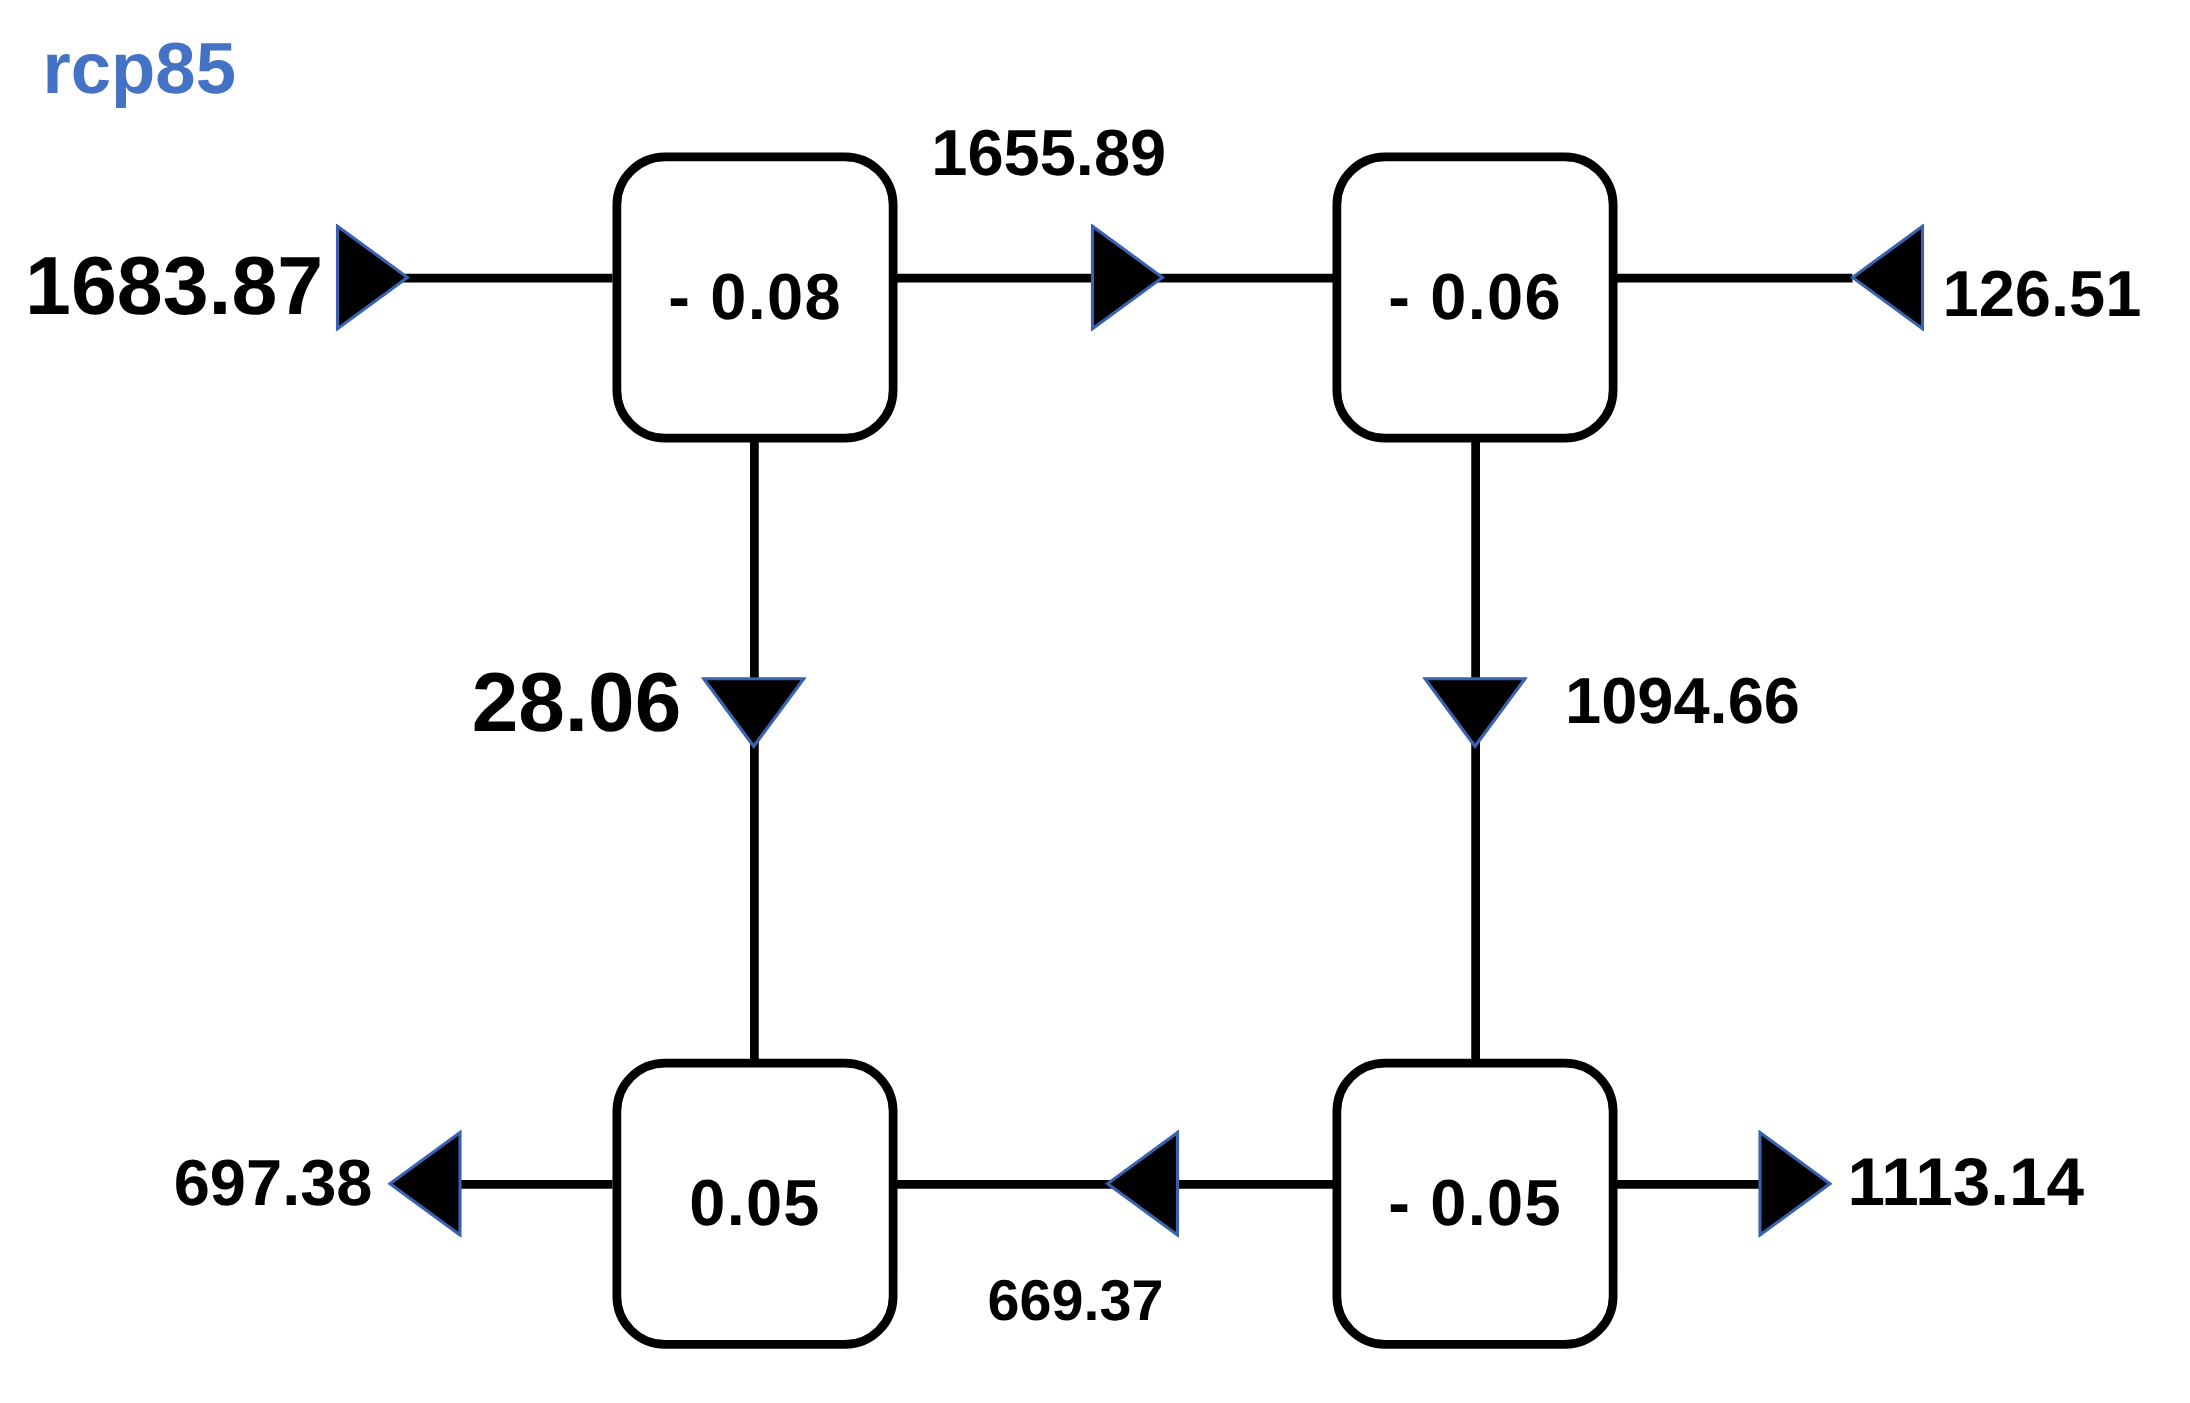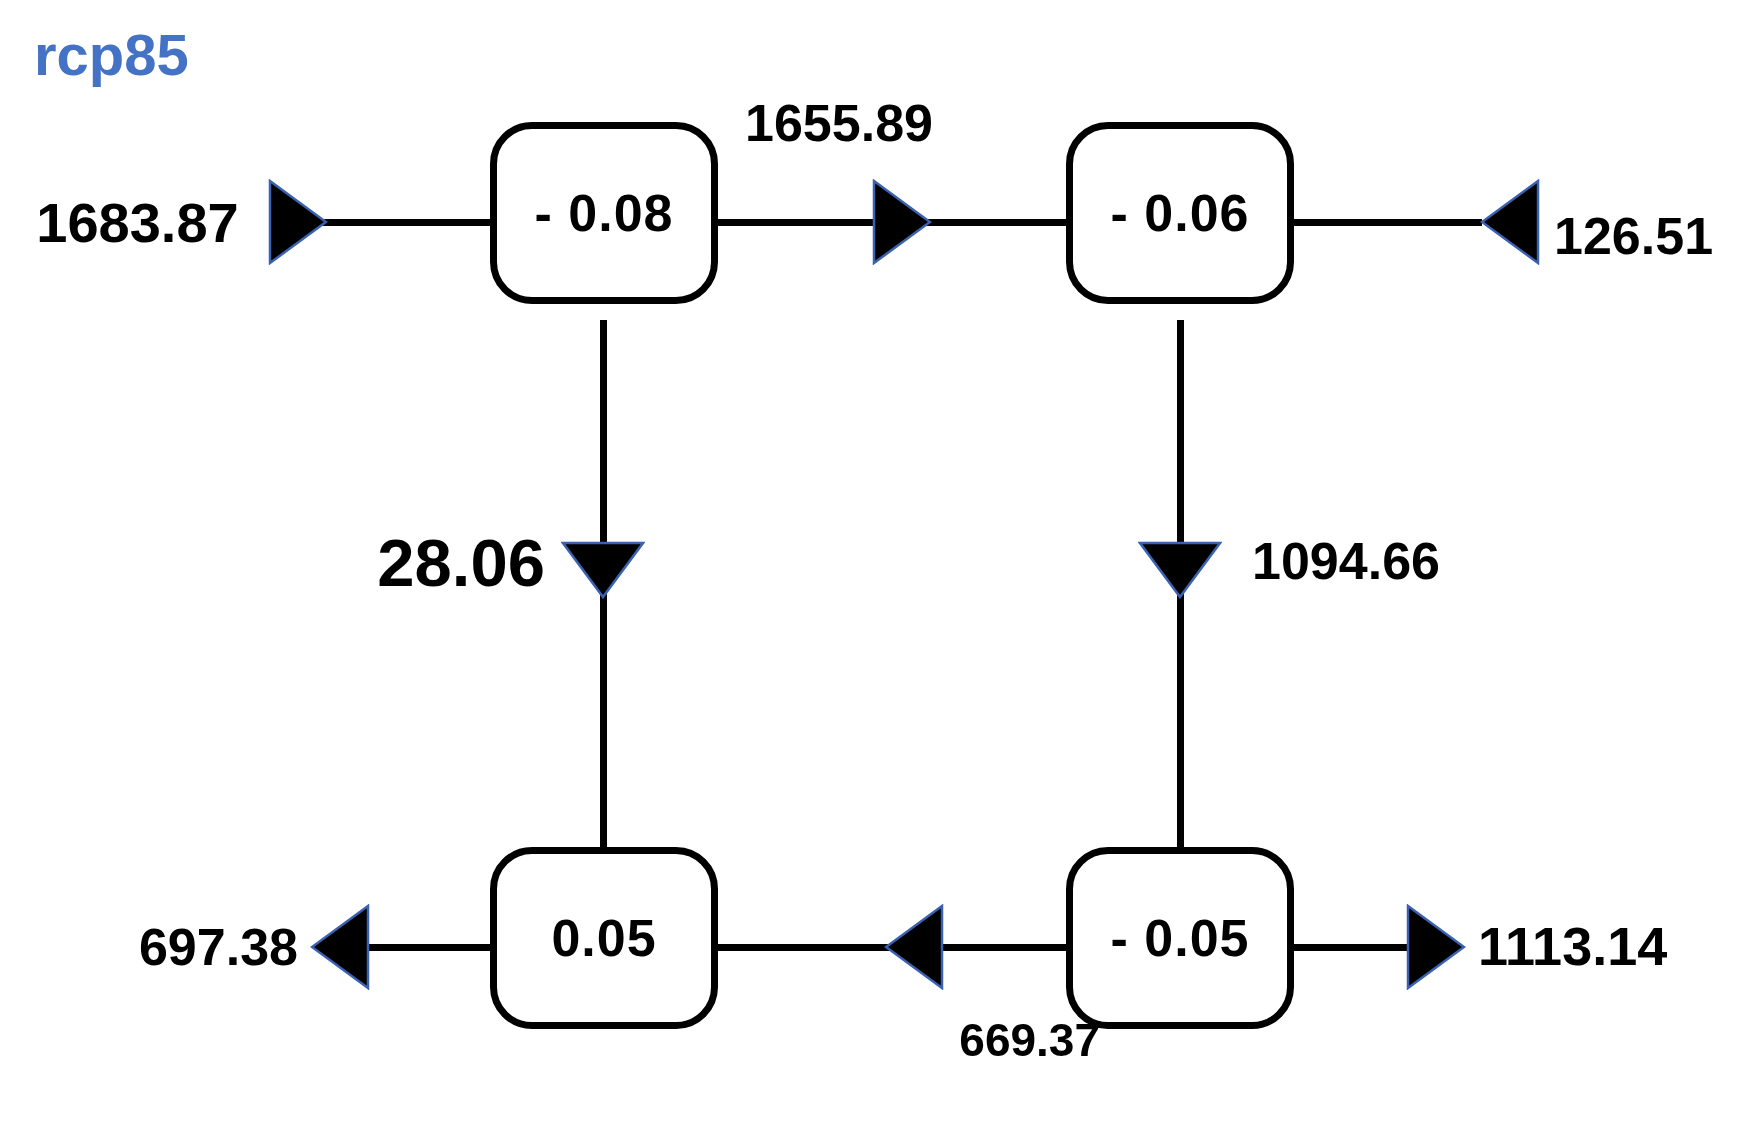--- a/index.html
+++ b/index.html
@@ -18,21 +18,21 @@
     color:var(--ink);
     overflow:hidden;
     border-radius:13px;
   }
   .title{
     position:absolute;left:34px;top:26px;
     font-size:58px;line-height:1;
     color:var(--title-color);
   }
   .node{
-    position:absolute;width:228px;height:182px;
+    position:absolute;width:228px;height:232px;
     box-sizing:border-box;
     border:7px solid var(--ink);
     border-radius:42px;
     background:var(--bg);
     display:flex;align-items:center;justify-content:center;
     font-size:52px;letter-spacing:1px;
     z-index:2;
   }
   .node-a{left:490px;top:122px;}
   .node-b{left:1066px;top:122px;}
@@ -52,27 +52,27 @@
   .ah{position:absolute;z-index:3;}
   .ah-in-a{left:268px;top:179px;}
   .ah-a-b{left:872px;top:179px;}
   .ah-b-in{left:1480px;top:179px;}
   .ah-v-left{left:561px;top:541px;}
   .ah-v-right{left:1138px;top:541px;}
   .ah-d-c{left:884px;top:904px;}
   .ah-out-c{left:310px;top:904px;}
   .ah-d-out{left:1406px;top:904px;}
   .lbl{position:absolute;line-height:1.05;white-space:nowrap;z-index:2;}
-  .lbl-in-a{left:20px;top:194px;width:235px;text-align:center;font-size:56px;}
+  .lbl-in-a{left:20px;top:194px;width:235px;text-align:center;font-size:66px;}
   .lbl-edge-top{left:745px;top:96px;width:310px;text-align:left;font-size:52px;}
   .lbl-b-in{left:1554px;top:209px;font-size:52px;}
   .lbl-edge-left{left:340px;top:528px;width:205px;text-align:right;font-size:67px;}
   .lbl-edge-right{left:1252px;top:534px;font-size:52px;}
   .lbl-out-c{left:70px;top:920px;width:228px;text-align:right;font-size:52px;}
-  .lbl-edge-bottom{left:790px;top:1016px;width:310px;text-align:right;font-size:46px;}
+  .lbl-edge-bottom{left:790px;top:1016px;width:310px;text-align:left;font-size:46px;}
   .lbl-d-out{left:1478px;top:918px;font-size:54px;}
   .ah polygon{fill:var(--ink);stroke:var(--arrow-outline);stroke-width:2.5;}
 </style>
 </head>
 <body>
 
 <div class="canvas">
 
   <div class="title">rcp85</div>
 

